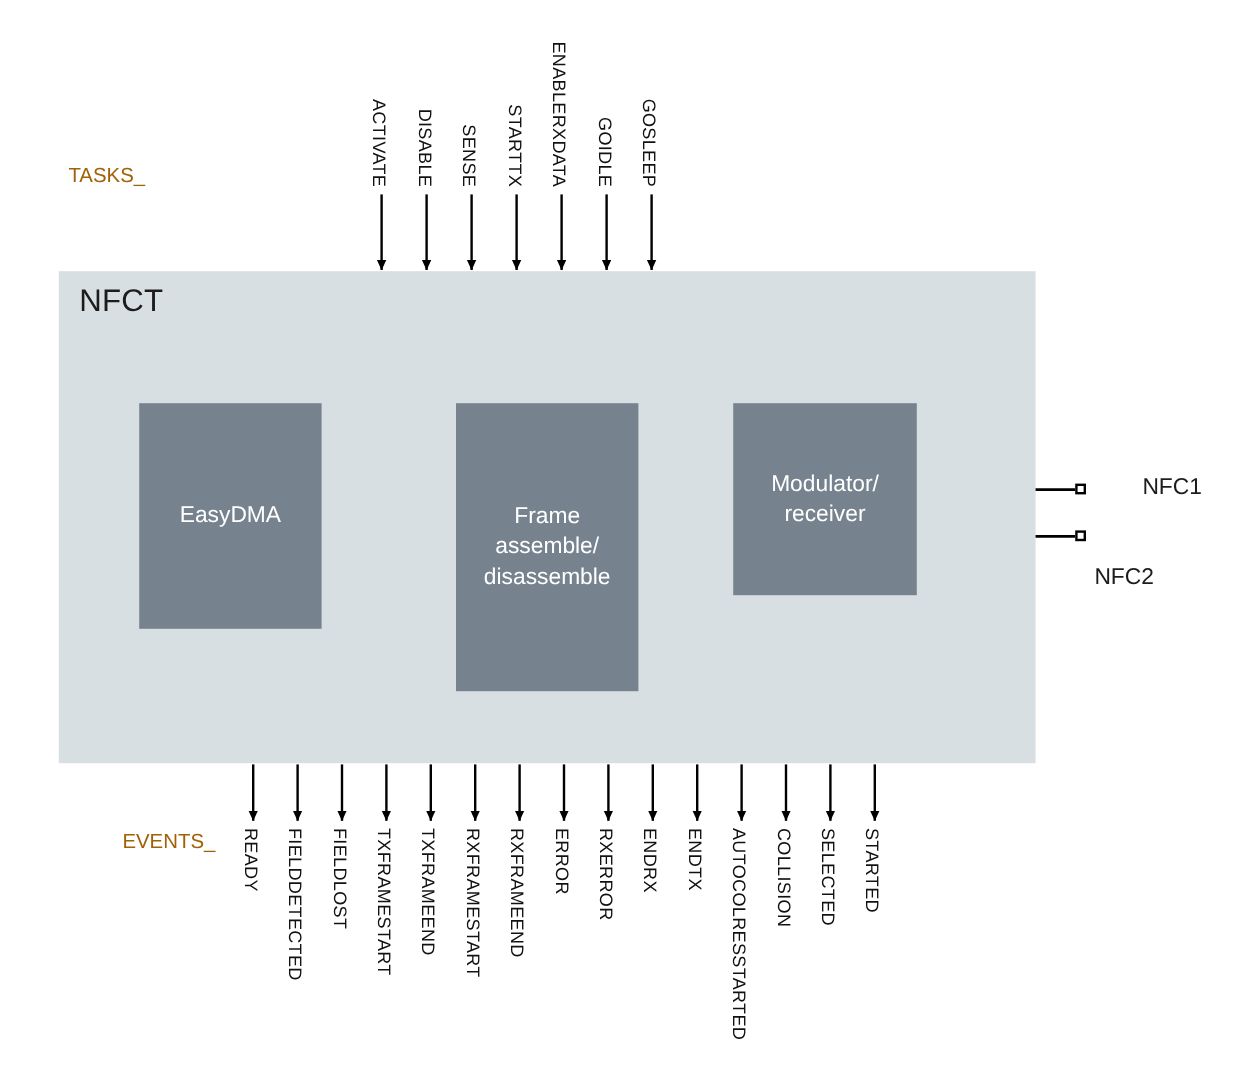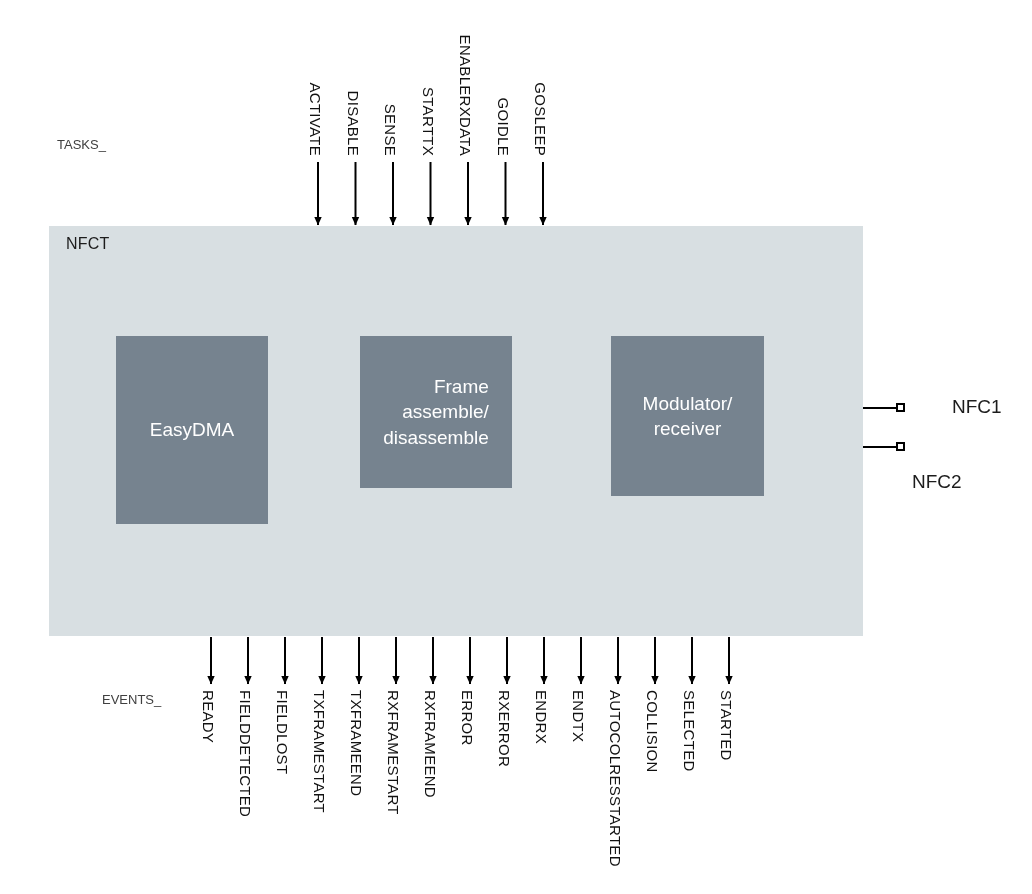--- a/index.html
+++ b/index.html
@@ -28,49 +28,49 @@
     left: 49px;
     top: 226px;
     width: 814px;
     height: 410px;
     background: #d8dfe2;
   }
   .panel-title {
     position: absolute;
     left: 66px;
     top: 235px;
-    font-size: 16px;
+    font-size: 26px;
     color: #1c1c1c;
     letter-spacing: .2px;
     white-space: nowrap;
   }
 
   
   .block {
     position: absolute;
     background: #76838f;
     color: #ffffff;
     display: flex;
     align-items: center;
     justify-content: center;
     text-align: center;
     font-size: 19px;
     line-height: 1.32;
     box-sizing: border-box;
     padding: 2px;
   }
   #block-easydma   { left: 116px; top: 336px; width: 152px; height: 188px; }
-  #block-frame     { left: 360px; top: 336px; width: 152px; height: 152px; text-align: right; }
+  #block-frame     { left: 380px; top: 336px; width: 152px; height: 240px; }
   #block-modulator { left: 611px; top: 336px; width: 153px; height: 160px; }
 
   
   .side-label {
     position: absolute;
-    font-size: 13px;
-    color: #404040;
+    font-size: 17px;
+    color: #a16207;
     white-space: nowrap;
   }
   #tasks-label  { left: 57px; top: 137px; }
   #events-label { left: 57px; top: 692px; margin-left: 45px; }
 
   
   .vlabel {
     position: absolute;
     font-size: 15px;
     color: #111111;

